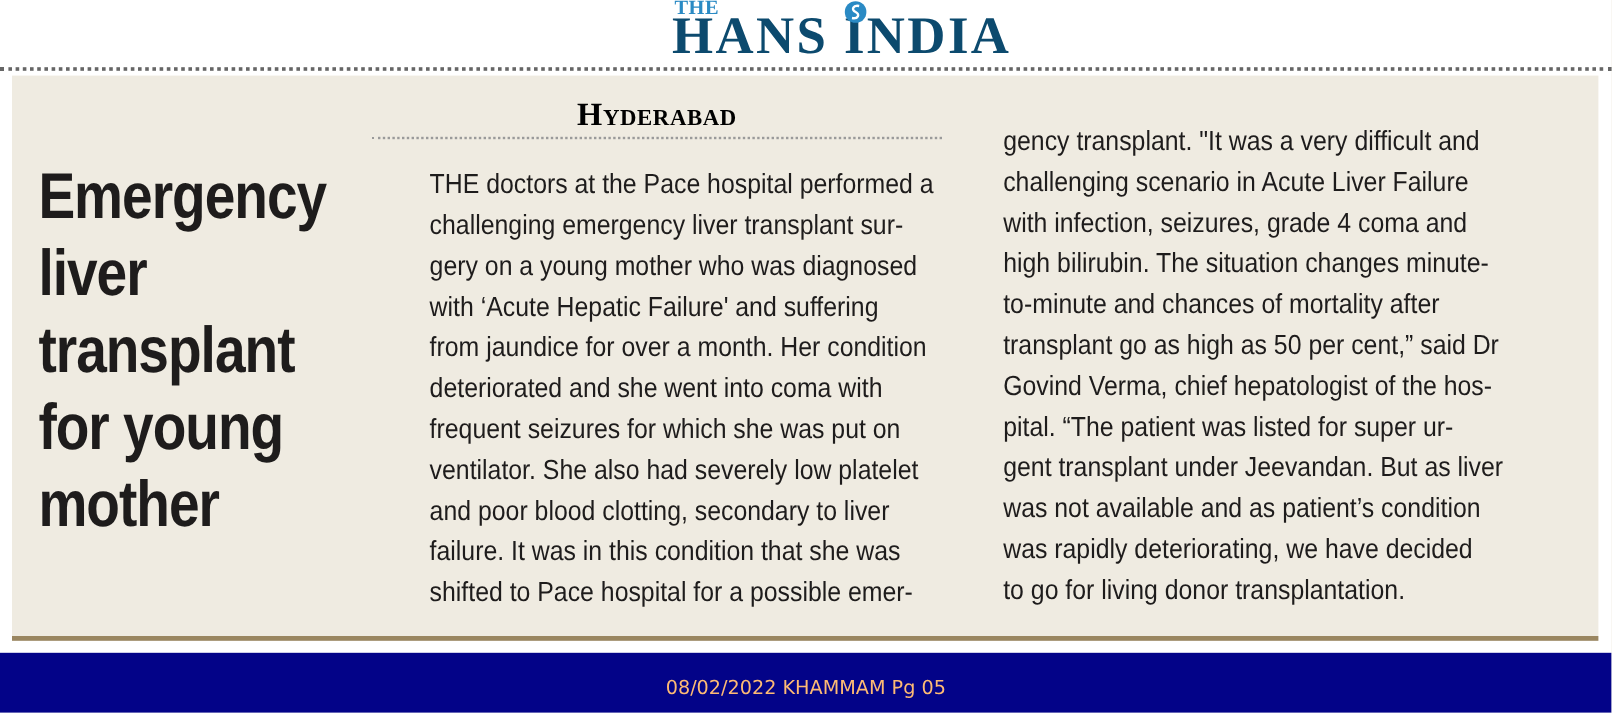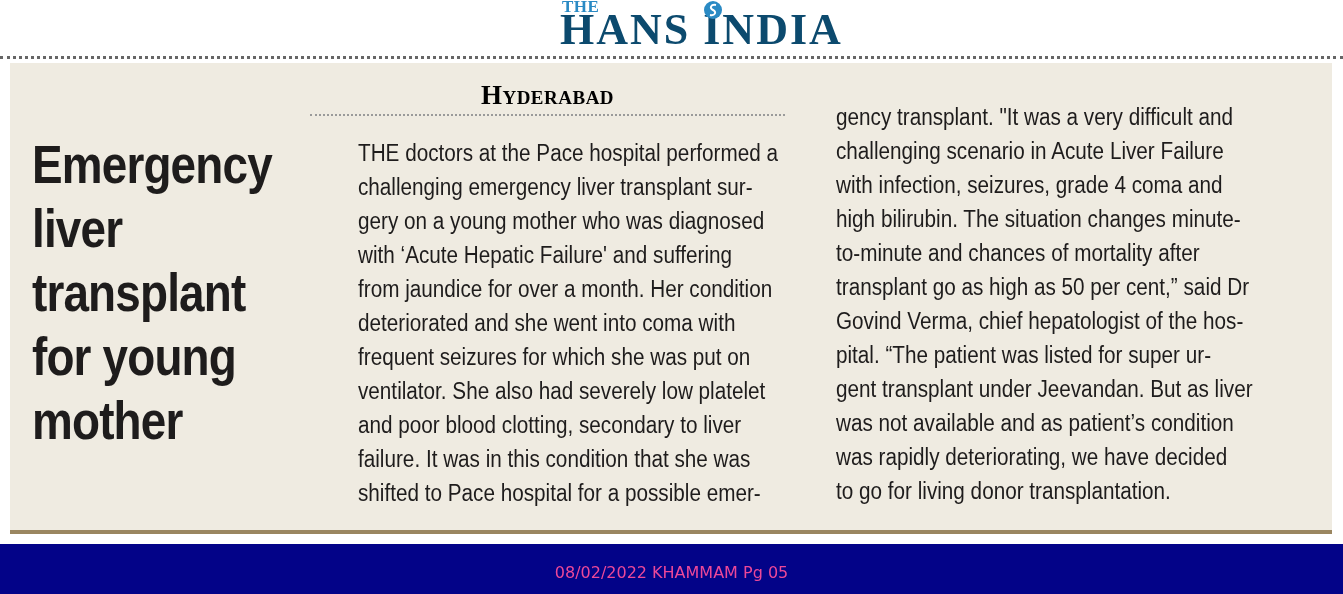--- a/index.html
+++ b/index.html
@@ -54,21 +54,21 @@
   }
   .col {
     position: absolute; font-family: "Liberation Sans", sans-serif;
     color: #1e1c1c; font-size: 23px; line-height: 34px;
   }
   .col span { display: block; white-space: nowrap; transform: scaleX(0.9); transform-origin: left center; }
   .col1 { left: 310px; top: 136px; margin-left: 48px; }
   .col2 { left: 836px; top: 100px; }
   .footer {
     position: absolute; left: 0; top: 544px; width: 1343px; height: 50px;
-    background: #030388; color: #ec4899;
+    background: #030388; color: #fdba74;
     font-family: "DejaVu Sans", sans-serif; font-size: 16px;
     text-align: center; line-height: 58px;
   }
 </style>
 </head>
 <body>
 
 <div class="masthead">
   <div class="mast-the">THE</div>
   <div class="mast-name">HANS INDIA</div>

